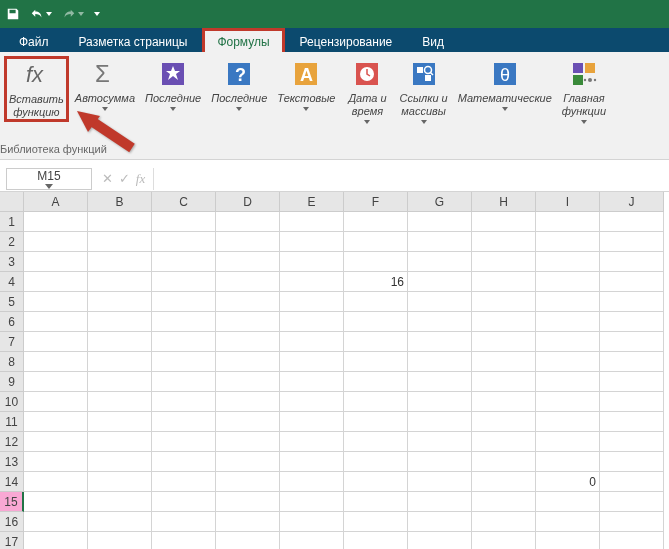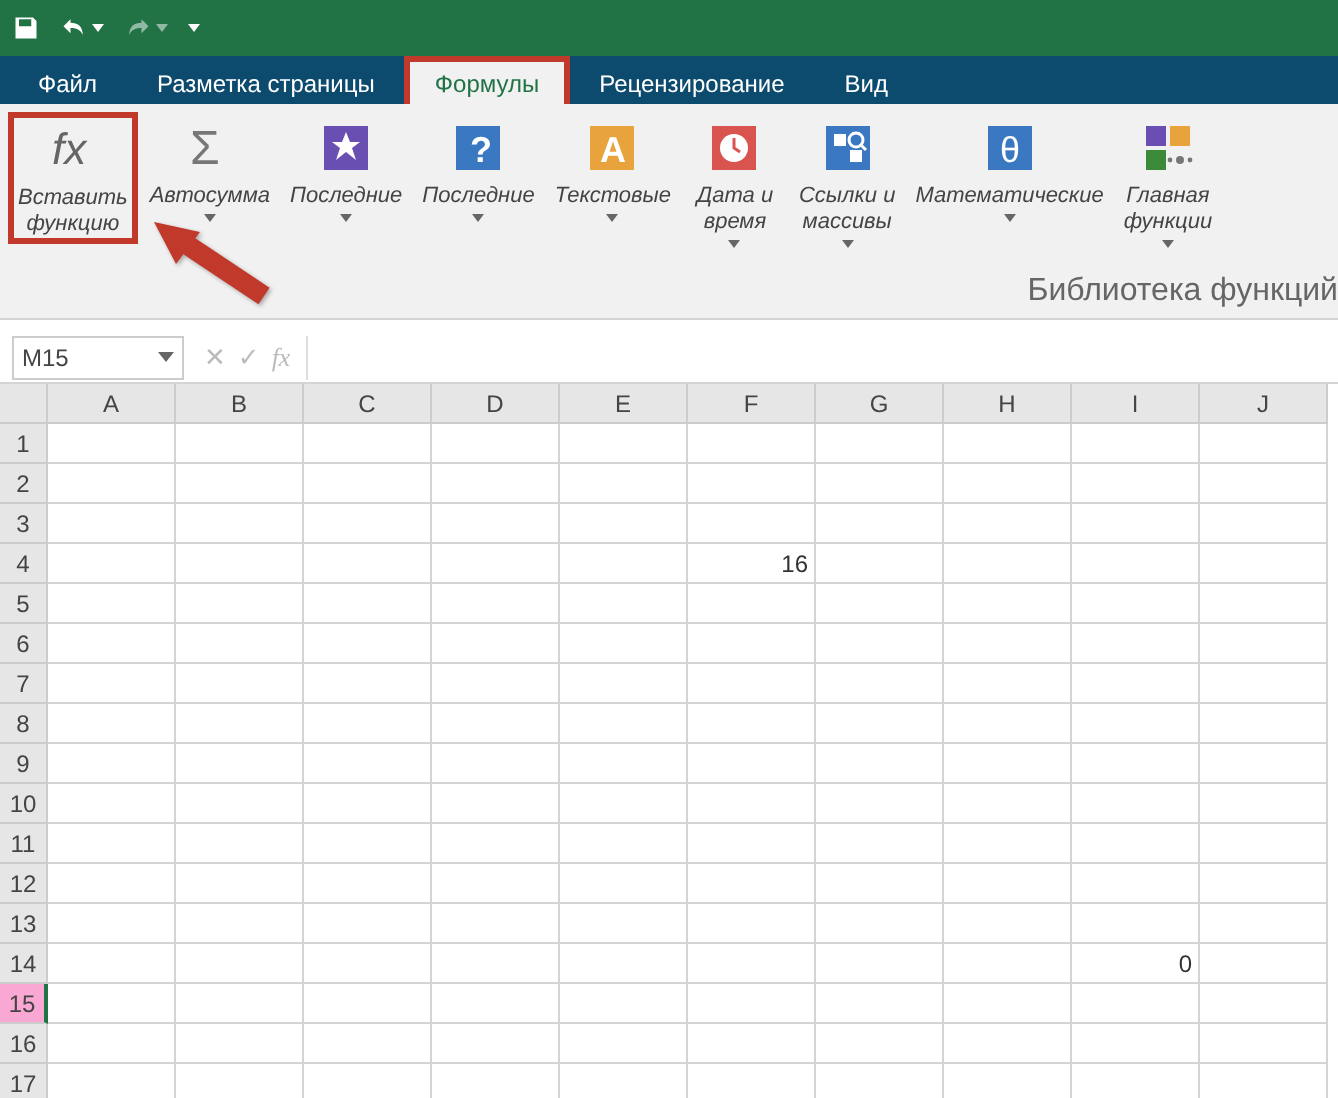--- a/index.html
+++ b/index.html
@@ -17,27 +17,27 @@
   .tab.hlred { border: 3px solid #c0392b; }
 
   .ribbon { background: #f1f1f1; border-bottom: 1px solid #d4d4d4; height:108px; display:flex; position:relative;}
   .group { display:flex; flex-direction:column; align-items:center; padding:4px 4px 2px; }
   .group-main { display:flex; align-items:flex-start; gap:2px; }
   .big-btn { display:flex; flex-direction:column; align-items:center; padding:2px 4px; cursor:pointer; min-width:52px;}
   .big-btn .iconwrap { width:32px; height:32px; display:flex; align-items:center; justify-content:center; margin-bottom:2px;}
   .big-btn .lbl { font-size:11px; text-align:center; line-height:13px; color:#444;font-style:italic;}
   .big-btn .drop { width:0;height:0;border-left:3px solid transparent;border-right:3px solid transparent;border-top:4px solid #666;margin-top:2px;}
   .big-btn.hlred { border:3px solid #c0392b; padding:0 2px;}
-  .group-label { font-size:16px; color:#666; text-align:right; width:100%; position:absolute; bottom:4px; left:0;}
+  .group-label { font-size:11px; color:#666; text-align:left; width:100%; position:absolute; bottom:4px; left:0;}
 
   .arrow { position:absolute; left:72px; top:108px; z-index:5; pointer-events:none; }
   .arrow svg { filter: drop-shadow(1px 1px 1px rgba(0,0,0,0.3)); }
 
   .namebox-row { height:26px; border-bottom:1px solid #d4d4d4; display:flex; align-items:center; background:#fff; margin-top:6px;}
-  .namebox { width:86px; height:22px; border:1px solid #ccc; margin:0 2px 0 6px; display:flex; align-items:center; padding:0 4px; font-size:12px; justify-content:space-between; background:#fff;}
+  .namebox { width:86px; height:22px; border:1px solid #ccc; margin:0 2px 0 6px; display:flex; align-items:center; padding:0 4px; font-size:12px; justify-content:space-between; background:#fff;flex-direction:column;}
   .namebox .caret { width:0;height:0;border-left:4px solid transparent;border-right:4px solid transparent;border-top:5px solid #666;}
   .fx-controls { display:flex; align-items:center; gap:6px; padding:0 8px; color:#bbb;}
   .fx-controls span { font-size:13px;}
   .formula-bar { flex:1; height:22px; border-left:1px solid #ddd; padding:0 6px; display:flex; align-items:center;}
 
   .sheet { display:flex; height: calc(549px - 28px - 24px - 108px - 6px - 26px); }
   .corner { width:24px; height:20px; background:#e6e6e6; border-right:1px solid #ccc; border-bottom:1px solid #ccc;}
   .colheads { display:flex; height:20px;}
   .colhead { width:64px; background:#e6e6e6; border-right:1px solid #ccc; border-bottom:1px solid #ccc; display:flex; align-items:center; justify-content:center; font-size:12px; color:#444;}
   .grid-inner { display:flex; }

